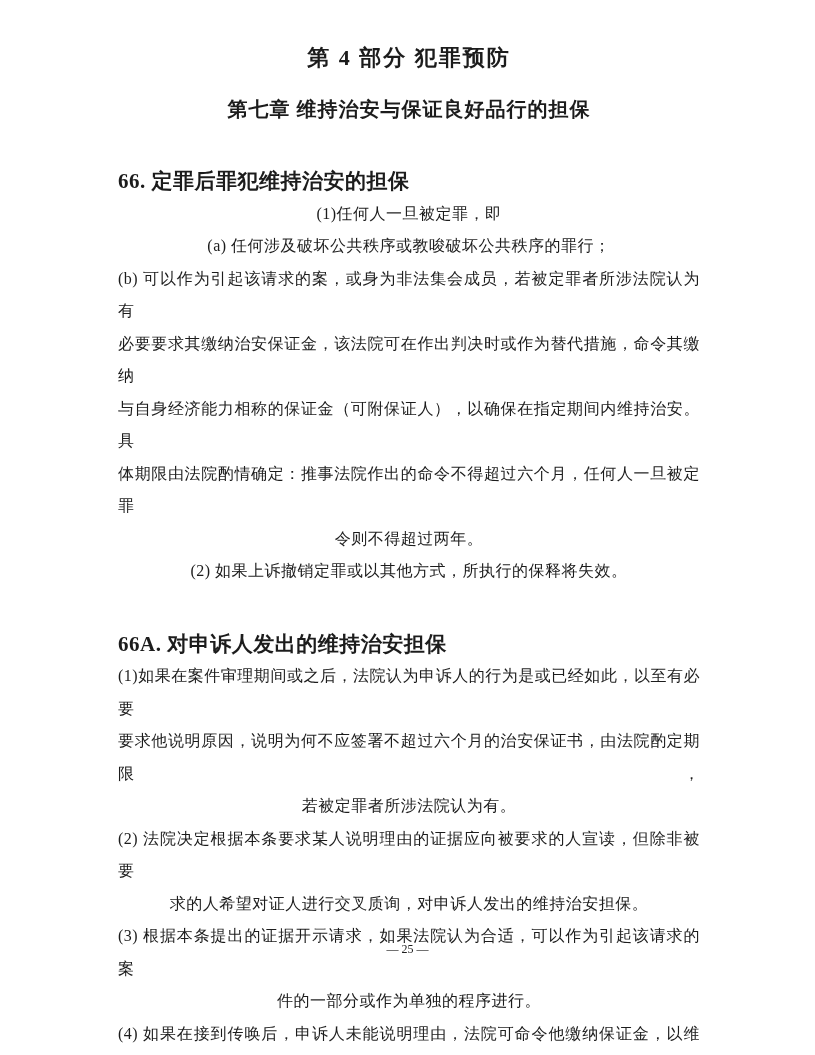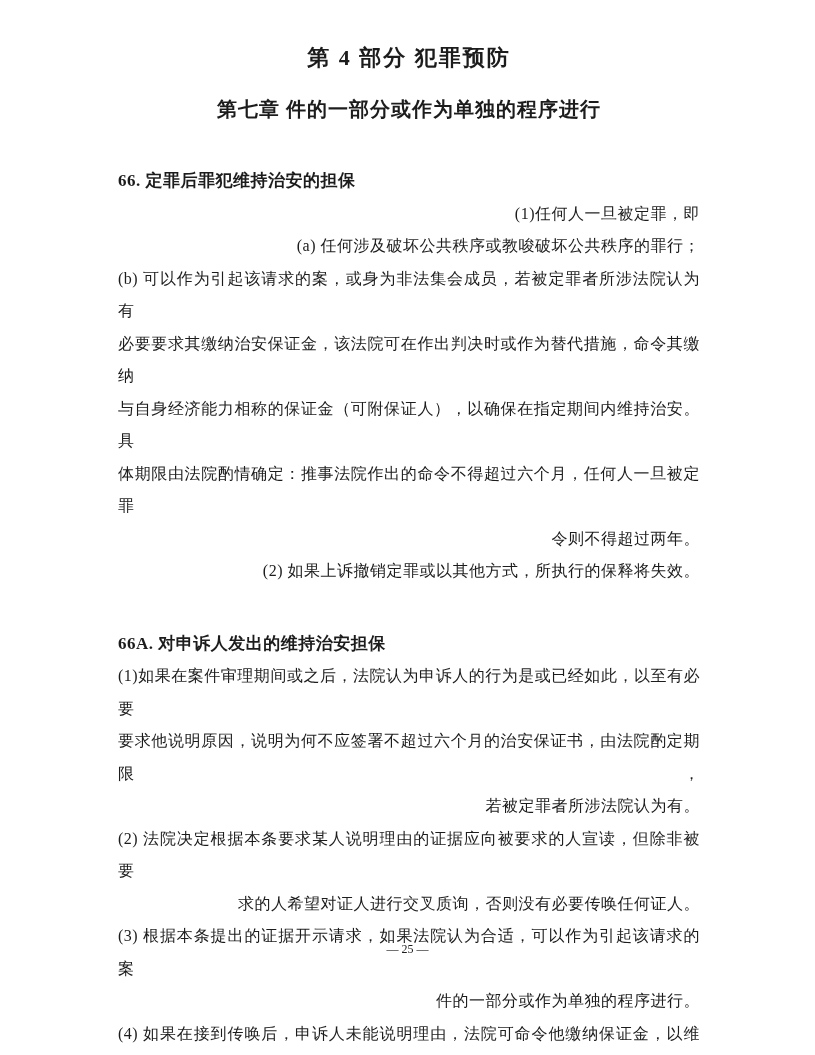--- a/index.html
+++ b/index.html
@@ -39,31 +39,31 @@
     line-height: 32px;
     white-space: nowrap;
   }
   .section {
     margin-top: 28px;
   }
   .section + .section {
     margin-top: 29px;
   }
   .section-heading {
-    font-size: 17px;
+    font-size: 21px;
     font-weight: bold;
     line-height: 32.5px;
     letter-spacing: 0.5px;
     margin-top: 40px;
   }
   .line {
     font-size: 16px;
     line-height: 32.5px;
     letter-spacing: 0.5px;
-    text-align: right;
+    text-align: center;
   }
   .line.j {
     text-align: justify;
     text-align-last: justify;
     text-justify: inter-character;
   }
   .page-number {
     position: absolute;
     left: 0;
     width: 815px;
@@ -73,21 +73,21 @@
     line-height: 22px;
   }
 </style>
 </head>
 <body style="color: rgb(28, 28, 28); background: rgb(255, 255, 255);">
 
 <div class="page">
 
   <div class="part-title">第 4 部分 犯罪预防</div>
 
-  <div class="chapter-title">第七章 件的一部分或作为单独的程序进行</div>
+  <div class="chapter-title">第七章 维持治安与保证良好品行的担保</div>
 
   <div class="section">
     <div class="section-heading">66. 定罪后罪犯维持治安的担保</div>
     <div class="section-lines">
         <div class="line">(1)任何人一旦被定罪，即</div>
         <div class="line">(a) 任何涉及破坏公共秩序或教唆破坏公共秩序的罪行；</div>
         <div class="line j">(b) 可以作为引起该请求的案，或身为非法集会成员，若被定罪者所涉法院认为有</div>
         <div class="line j">必要要求其缴纳治安保证金，该法院可在作出判决时或作为替代措施，命令其缴纳</div>
         <div class="line j">与自身经济能力相称的保证金（可附保证人），以确保在指定期间内维持治安。具</div>
         <div class="line j">体期限由法院酌情确定：推事法院作出的命令不得超过六个月，任何人一旦被定罪</div>
@@ -96,21 +96,21 @@
       </div>
   </div>
 
   <div class="section">
     <div class="section-heading">66A. 对申诉人发出的维持治安担保</div>
     <div class="section-lines">
         <div class="line j">(1)如果在案件审理期间或之后，法院认为申诉人的行为是或已经如此，以至有必要</div>
         <div class="line j">要求他说明原因，说明为何不应签署不超过六个月的治安保证书，由法院酌定期限，</div>
         <div class="line">若被定罪者所涉法院认为有。</div>
         <div class="line j">(2) 法院决定根据本条要求某人说明理由的证据应向被要求的人宣读，但除非被要</div>
-        <div class="line">求的人希望对证人进行交叉质询，否则没有必要传唤任何证人。</div>
+        <div class="line">求的人希望对证人进行交叉质询，对申诉人发出的维持治安担保。</div>
         <div class="line j">(3) 根据本条提出的证据开示请求，如果法院认为合适，可以作为引起该请求的案</div>
         <div class="line">件的一部分或作为单独的程序进行。</div>
         <div class="line j">(4) 如果在接到传唤后，申诉人未能说明理由，法院可命令他缴纳保证金，以维持</div>
       </div>
   </div>
 
 </div>
 
 <div class="page-number">— 25 —</div>
 

